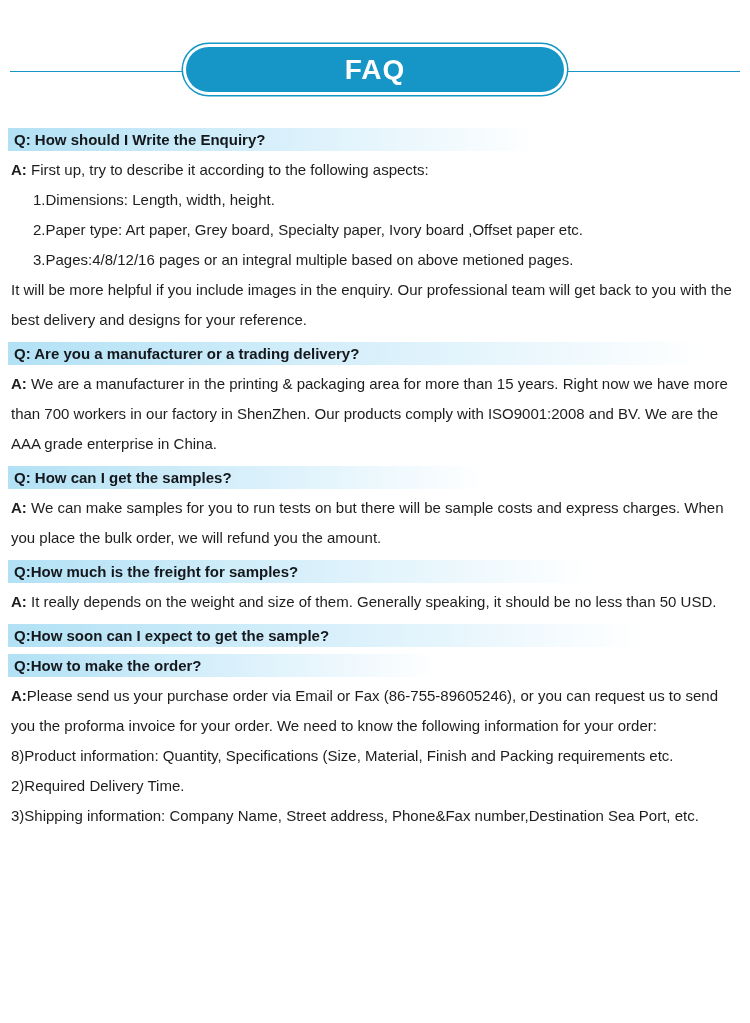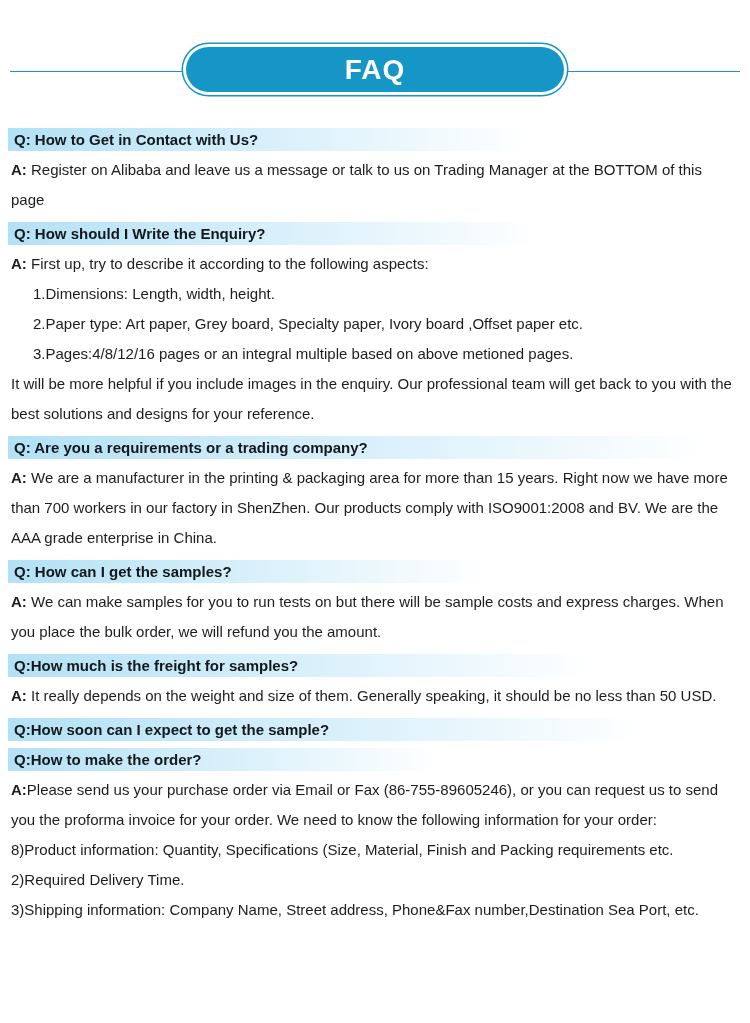--- a/index.html
+++ b/index.html
@@ -63,40 +63,34 @@
 
 <div class="header">
   <div class="divider"></div>
   <div class="pill">
     <span class="pill-text">FAQ</span>
   </div>
 </div>
 
 <div class="content">
 
-  <section>
-    <div class="q-bar" style="background-size: 520px 100%;"><span class="q-text">Q: How to Get in Contact with Us?</span></div>
-    <div>
-      <p class="a-line"><strong class="a-prefix">A:</strong><span> Register on Alibaba and leave us a message or talk to us on Trading Manager at the BOTTOM of this page</span></p>
-    </div>
-  </section>
 
   <section>
     <div class="q-bar" style="background-size: 532px 100%;"><span class="q-text">Q: How should I Write the Enquiry?</span></div>
     <div>
       <p class="a-line"><strong class="a-prefix">A:</strong><span> First up, try to describe it according to the following aspects:</span></p>
       <p class="a-line indent"><span>1.Dimensions: Length, width, height.</span></p>
       <p class="a-line indent"><span>2.Paper type: Art paper, Grey board, Specialty paper, Ivory board ,Offset paper etc.</span></p>
       <p class="a-line indent"><span>3.Pages:4/8/12/16 pages or an integral multiple based on above metioned pages.</span></p>
-      <p class="a-line"><span>It will be more helpful if you include images in the enquiry. Our professional team will get back to you with the best solutions and designs for your reference.</span></p>
+      <p class="a-line"><span>It will be more helpful if you include images in the enquiry. Our professional team will get back to you with the best delivery and designs for your reference.</span></p>
     </div>
   </section>
 
   <section>
-    <div class="q-bar" style="background-size: 697px 100%;"><span class="q-text">Q: Are you a requirements or a trading company?</span></div>
+    <div class="q-bar" style="background-size: 697px 100%;"><span class="q-text">Q: Are you a manufacturer or a trading delivery?</span></div>
     <div>
       <p class="a-line"><strong class="a-prefix">A:</strong><span> We are a manufacturer in the printing &amp; packaging area for more than 15 years. Right now we have more than 700 workers in our factory in ShenZhen. Our products comply with ISO9001:2008 and BV. We are the AAA grade enterprise in China.</span></p>
     </div>
   </section>
 
   <section>
     <div class="q-bar" style="background-size: 478px 100%;"><span class="q-text">Q: How can I get the samples?</span></div>
     <div>
       <p class="a-line"><strong class="a-prefix">A:</strong><span> We can make samples for you to run tests on but there will be sample costs and express charges. When you place the bulk order, we will refund you the amount.</span></p>
     </div>

